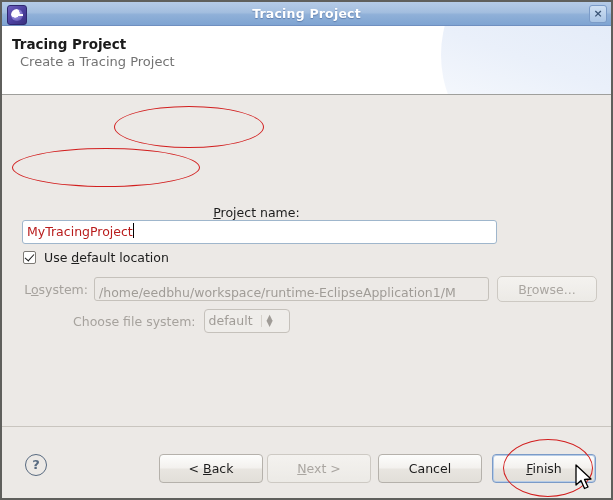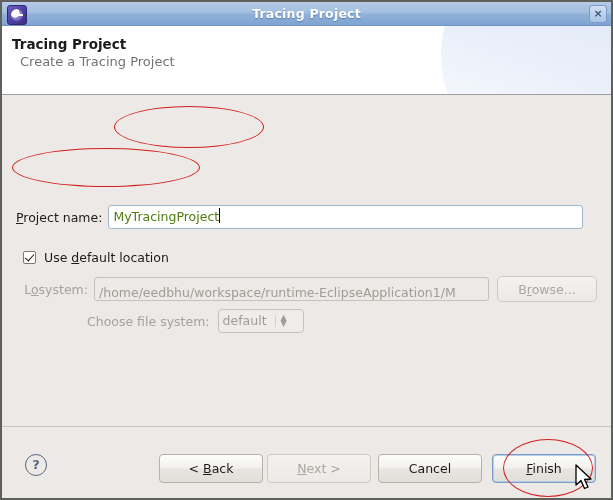--- a/index.html
+++ b/index.html
@@ -134,21 +134,21 @@
 
   .lbl {
     font-size: 12.5px;
     color: #1c1c1c;
     white-space: nowrap;
   }
   .lbl.disabled { color: #a6a29d; }
   .u { text-decoration: underline; }
 
   
-  .row-name { left: 14px; top: 110px; }
+  .row-name { left: 20px; top: 110px; flex-direction: column; }
   #project-name-input { width: 475px; }
 
   
   .row-check { left: 21px; top: 155px; }
   .cbox {
     width: 13px; height: 13px;
     box-sizing: border-box;
     border: 1px solid #7d7a75;
     background: #fff;
     border-radius: 2px;
@@ -198,21 +198,21 @@
   }
   .btn.disabled {
     color: #aaa6a1;
     background: linear-gradient(to bottom, #f4f2ef 0%, #eceae6 100%);
     border-color: #cdc9c3;
     cursor: default;
   }
   #browse-button { width: 100px; margin-left: 8px; }
 
   
-  .row-fs { left: 85px; top: 214px; }
+  .row-fs { left: 71px; top: 214px; }
   .combo-disabled {
     box-sizing: border-box;
     margin-left: 8px;
     height: 24px;
     min-width: 86px;
     border: 1px solid #c5c1bb;
     border-radius: 4px;
     background: #efedea;
     color: #a09c97;
     font-size: 12.5px;
@@ -297,21 +297,21 @@
     margin-left: 0px;
   }
   .fake-input {
     box-sizing: border-box;
     width: 475px;
     height: 24px;
     border: 1px solid #9fb6cc;
     border-radius: 3px;
     background: #ffffff;
     font-size: 12.5px;
-    color: #4d7c0f;
+    color: #b91c1c;
     padding: 0 4px;
     line-height: 22px;
     white-space: nowrap;
     overflow: hidden;
   }
 </style>
 </head>
 <body>
 
 <div class="window">

